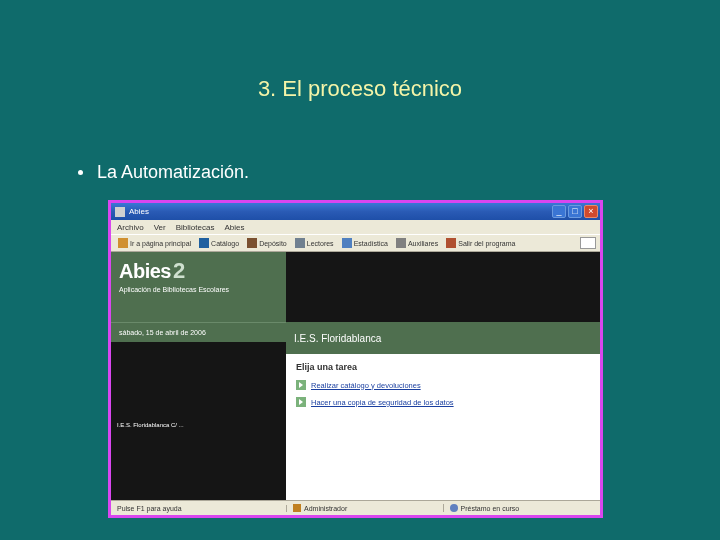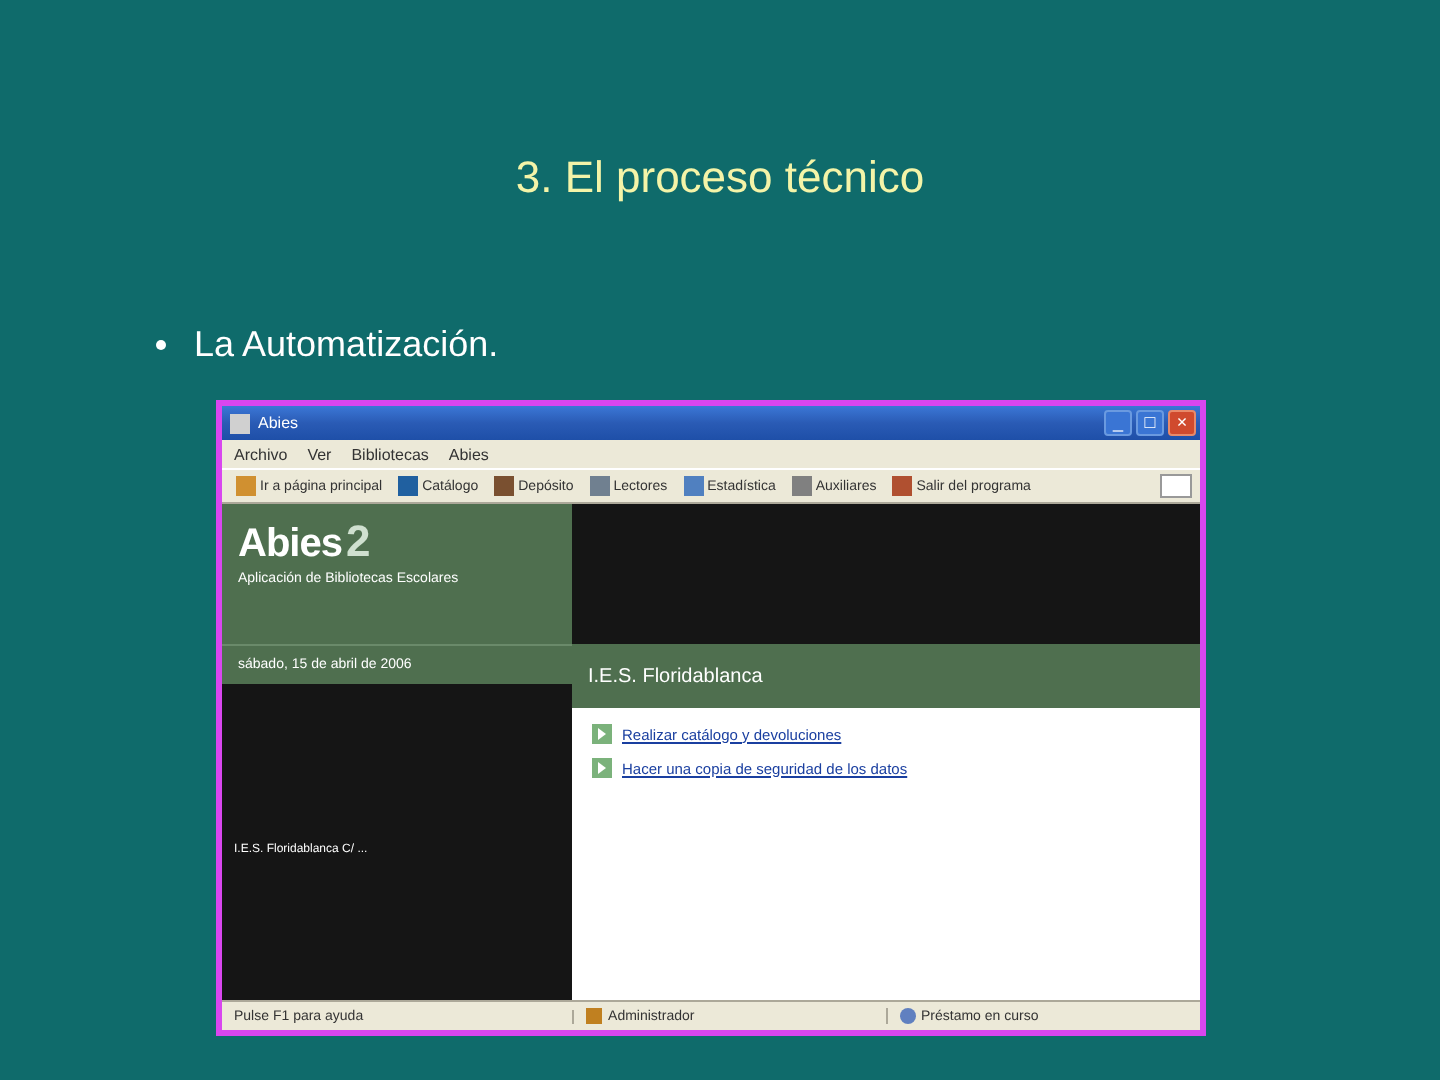--- a/index.html
+++ b/index.html
@@ -294,20 +294,21 @@
         <div class="brand-sub">Aplicación de Bibliotecas Escolares</div>
       </div>
       <div class="date-band">sábado, 15 de abril de 2006</div>
       <div class="left-dark">I.E.S. Floridablanca
 C/ ...</div>
     </div>
     <div class="right-col">
       <div class="top-dark-band"></div>
       <div class="school-band">I.E.S. Floridablanca</div>
       <div class="task-area">
+        <div class="task-heading">Elija una tarea</div>
         <div class="task-link-row">
           <span class="arrow"></span>
           <span class="task-link">Realizar catálogo y devoluciones</span>
         </div>
         <div class="task-link-row">
           <span class="arrow"></span>
           <span class="task-link">Hacer una copia de seguridad de los datos</span>
         </div>
       </div>
     </div>

